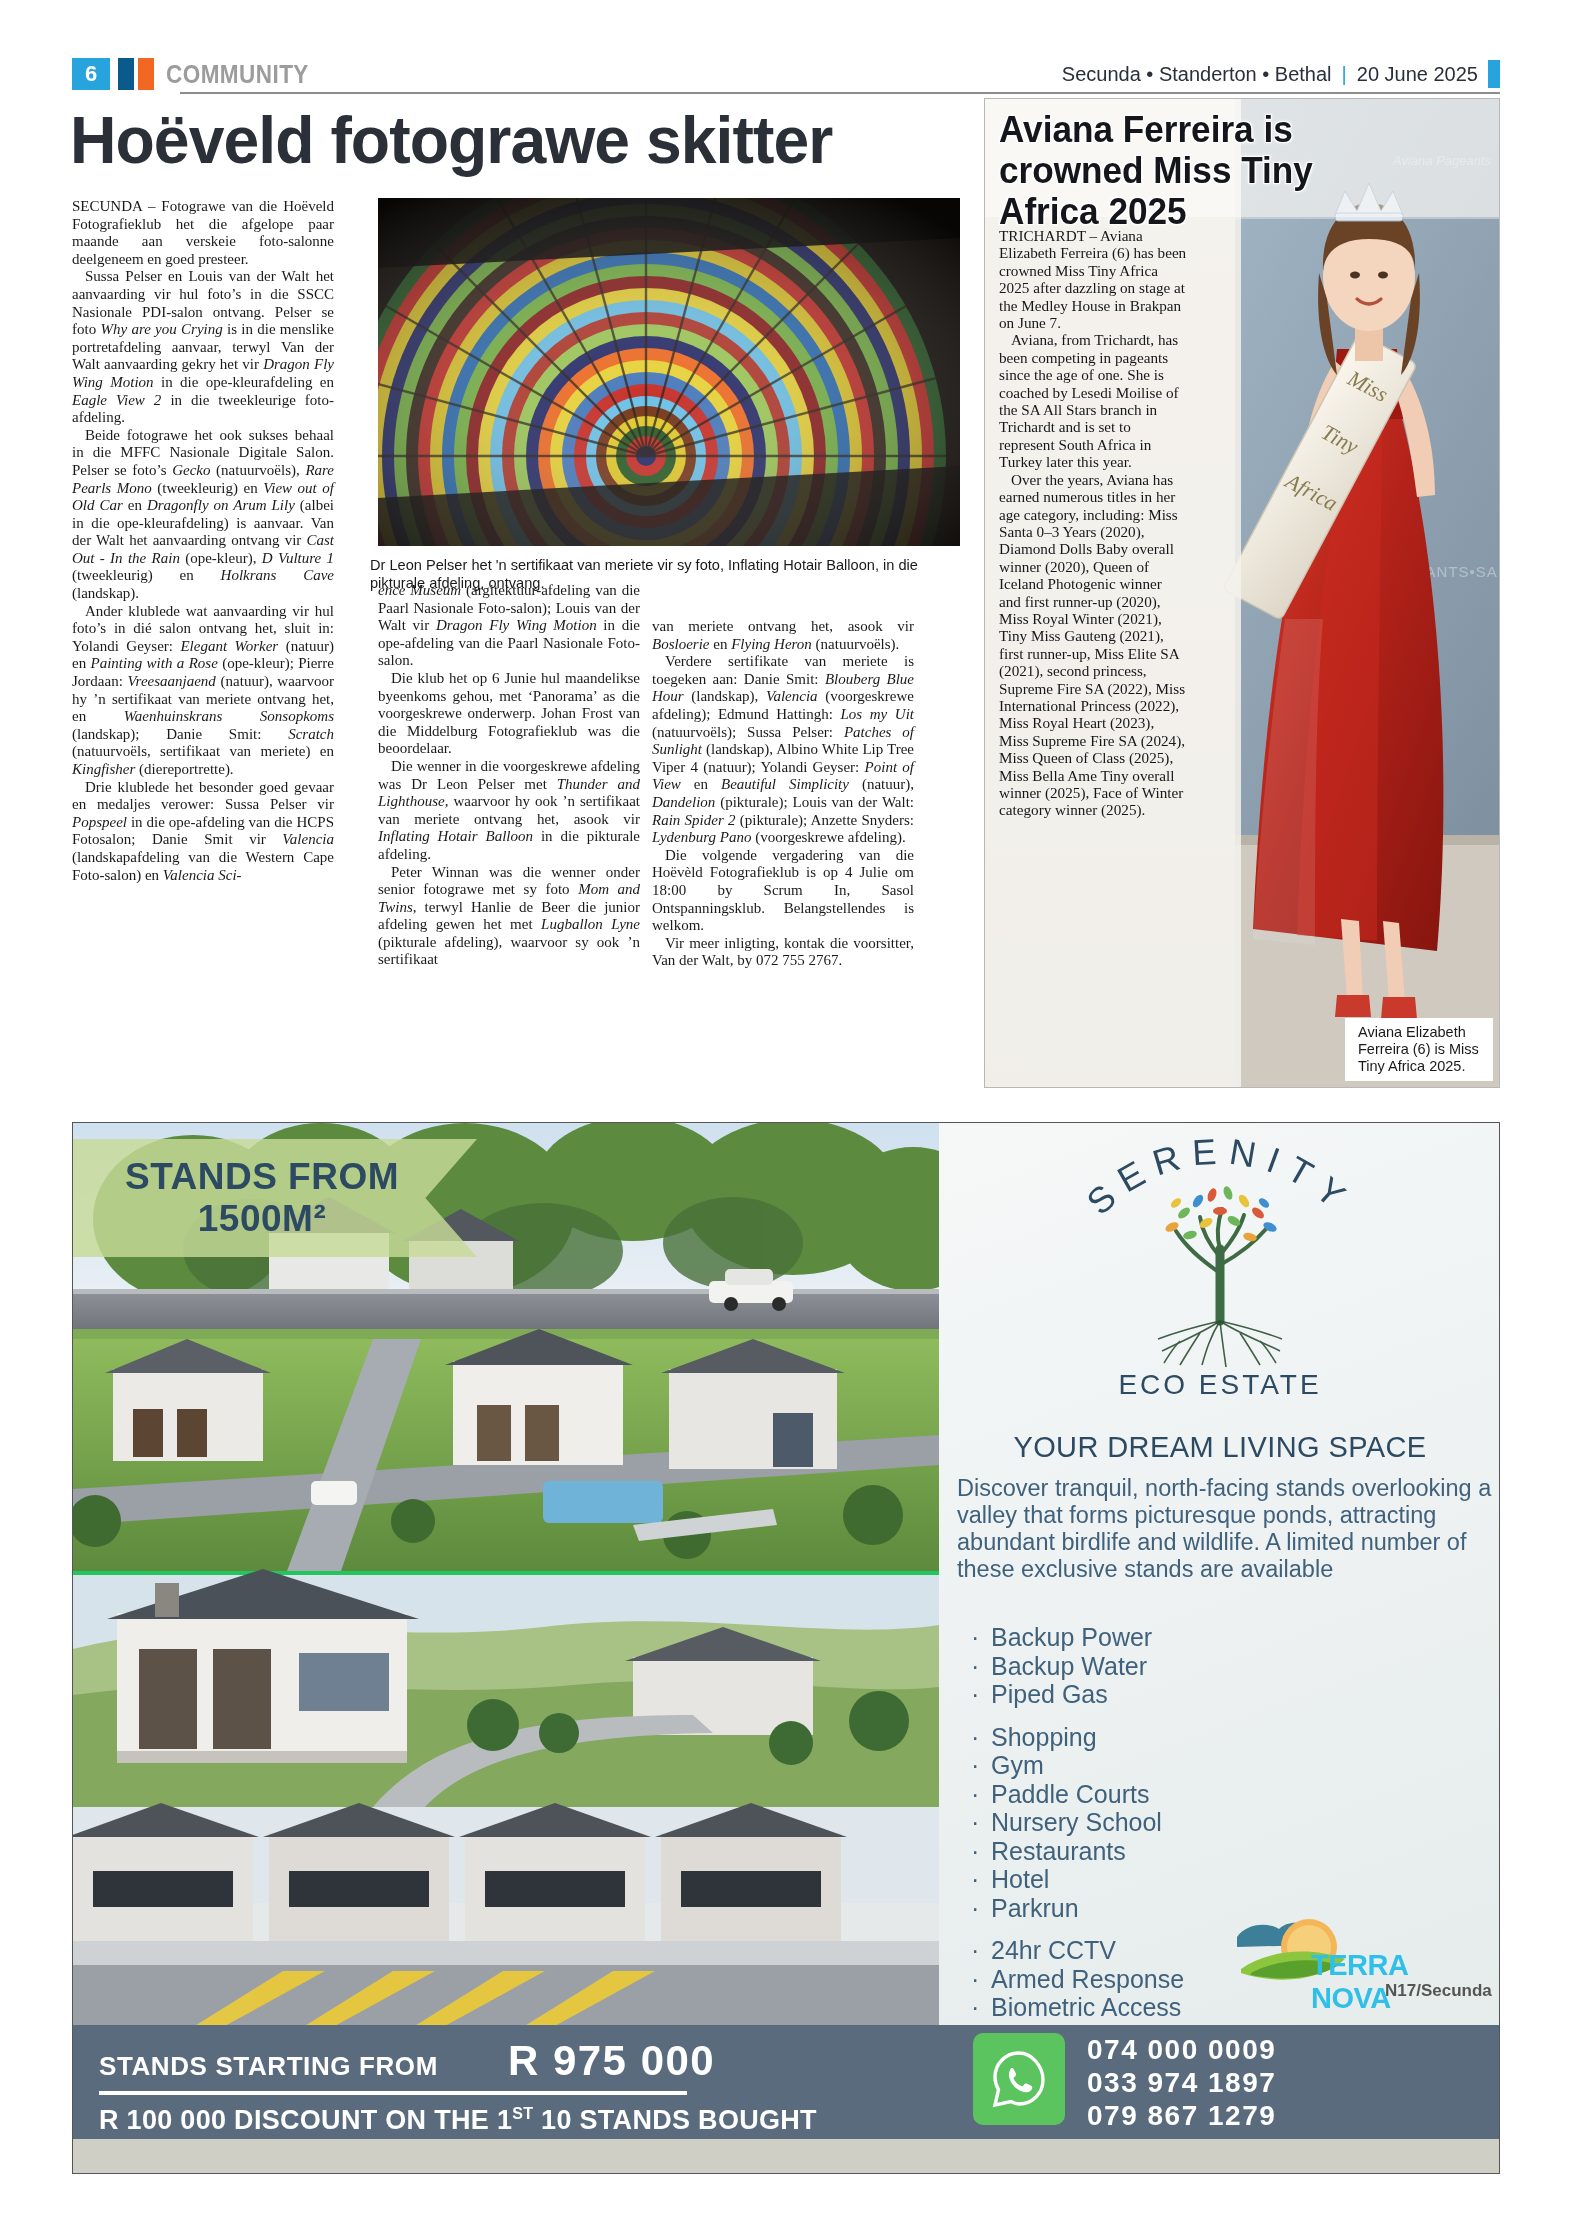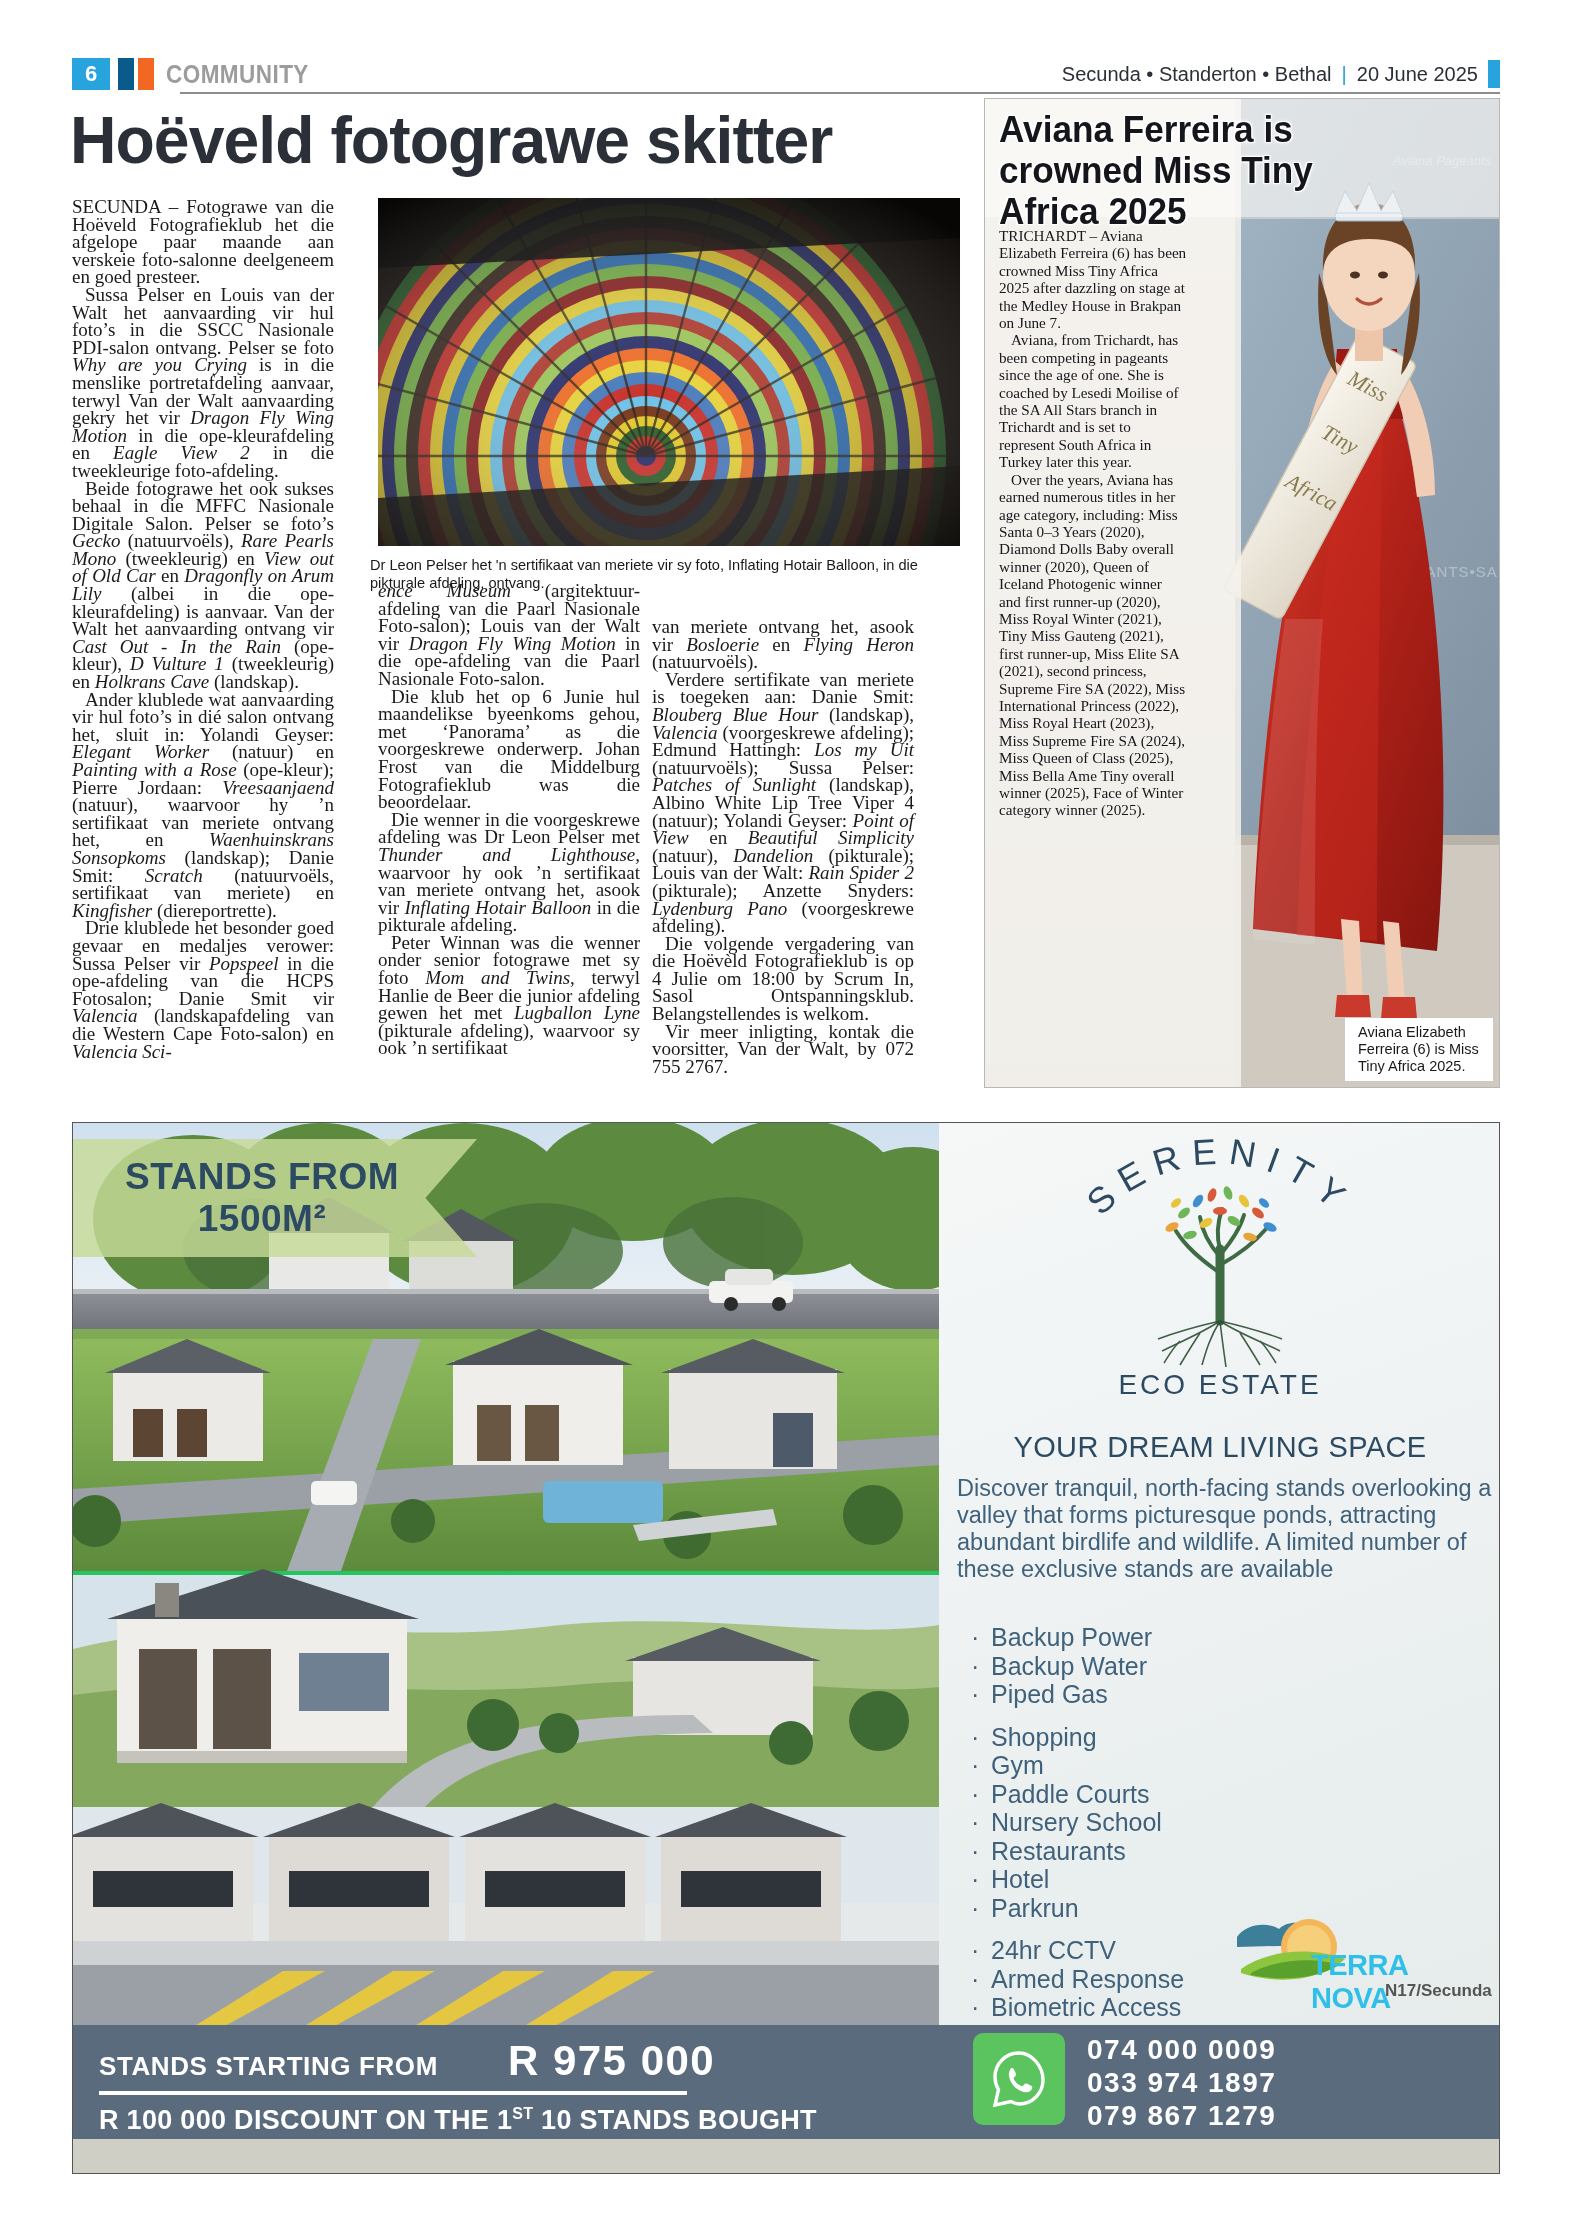--- a/index.html
+++ b/index.html
@@ -35,21 +35,21 @@
   .mh-rule { position: absolute; left: 180px; top: 92px; width: 1320px; height: 2px; background: #8d8d8d; }
 
   
   .headline {
     position: absolute; left: 70px; top: 104px; width: 900px;
     font-family: "Liberation Sans Narrow","Liberation Sans", sans-serif;
     font-weight: bold; font-size: 67px; line-height: 72px; color: #2b2f38;
     letter-spacing: -1px; transform: scaleX(.96); transform-origin: left top;
   }
   .story-body { position: absolute; font-family: "Liberation Serif", serif; color: #1a1a1a; }
-  .story-body p { font-size: 19px; line-height: 17.6px; text-align: justify; text-indent: 13px; }
+  .story-body p { font-size: 15px; line-height: 17.6px; text-align: justify; text-indent: 13px; }
   .story-body p.first { text-indent: 0; }
   .story-body i { font-style: italic; }
 
   #col1 { left: 72px; top: 198px; width: 262px; }
   #col2 { left: 378px; top: 582px; width: 262px; }
   #col3 { left: 652px; top: 618px; width: 262px; }
 
   .photo-balloon {
     position: absolute; left: 378px; top: 198px; width: 582px; height: 348px;
     overflow: hidden; background: #111;

